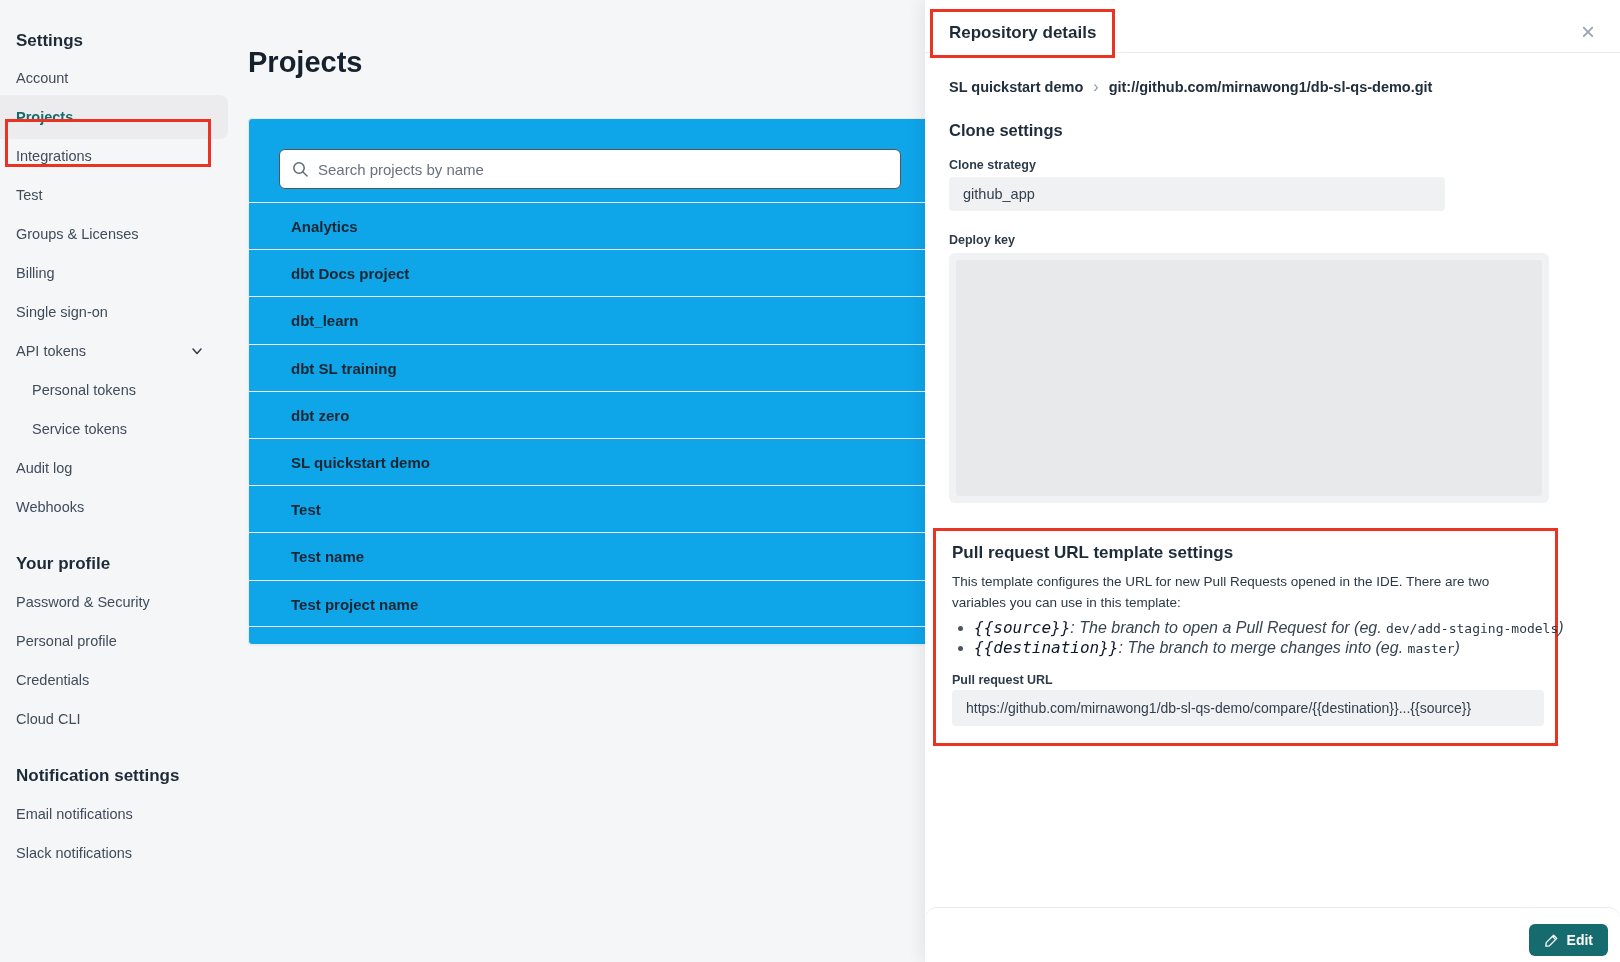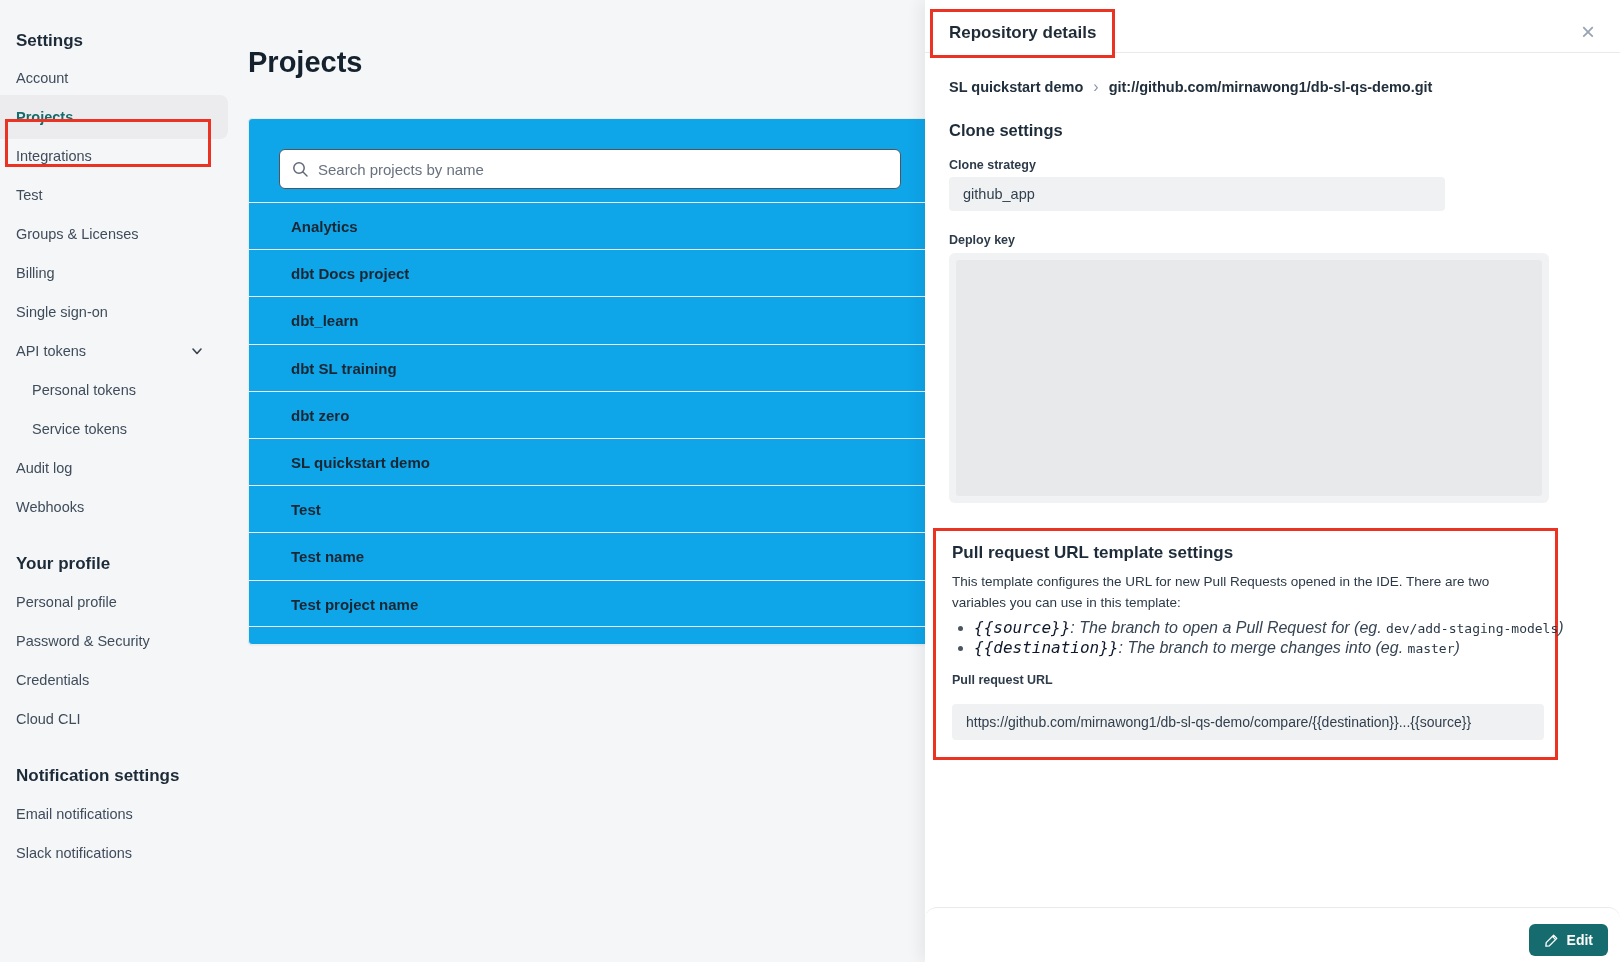--- a/index.html
+++ b/index.html
@@ -106,21 +106,21 @@
   .pr-bullets { margin-top:5px; list-style:none; }
   .pr-bullets li { position:relative; padding-left:22px; height:20px; line-height:20px; white-space:nowrap; }
   .pr-bullets li::before {
     content:""; position:absolute; left:6px; top:8px; width:5px; height:5px;
     border-radius:50%; background:#4a5562;
   }
   .mono-var { font-family:"DejaVu Sans Mono", monospace; font-style:italic; font-size:16px; color:#0f172a; }
   .it-desc { font-style:italic; font-size:16px; color:#374453; }
   .mono-ex { font-family:"DejaVu Sans Mono", monospace; font-size:13px; color:#2b3947; }
   .lbl-pr-url { margin-top:15px; }
-  .pr-url-input { margin-top:16px; height:36px; width:592px; font-size:14px; }
+  .pr-url-input { margin-top:2px; height:36px; width:592px; font-size:14px; }
 
   .panel-footer {
     position:absolute; left:0; bottom:0; width:695px; height:55px;
     background:#fff; border-top:1px solid #e8eaed;border-radius:12px;
   }
   .edit-button {
     position:absolute; right:12px; bottom:6px; height:32px;
     background:#156b6d; color:#ffffff; border:none; border-radius:6px;
     font-family:"Liberation Sans", sans-serif; font-size:14px; font-weight:bold;
     display:flex; align-items:center; gap:8px; padding:0 15px; cursor:pointer;
@@ -177,24 +177,24 @@
       </div>
     <div class="nav-item">
         <span>Audit log</span>
       </div>
     <div class="nav-item">
         <span>Webhooks</span>
       </div>
 
     <h2 class="section-heading mid">Your profile</h2>
     <div class="nav-item">
+        <span>Password &amp; Security</span>
+      </div>
+    <div class="nav-item">
         <span>Personal profile</span>
-      </div>
-    <div class="nav-item">
-        <span>Password &amp; Security</span>
       </div>
     <div class="nav-item">
         <span>Credentials</span>
       </div>
     <div class="nav-item">
         <span>Cloud CLI</span>
       </div>
 
     <h2 class="section-heading mid">Notification settings</h2>
     <div class="nav-item">

